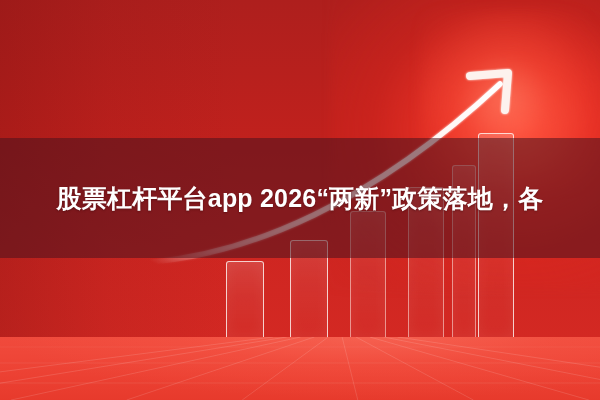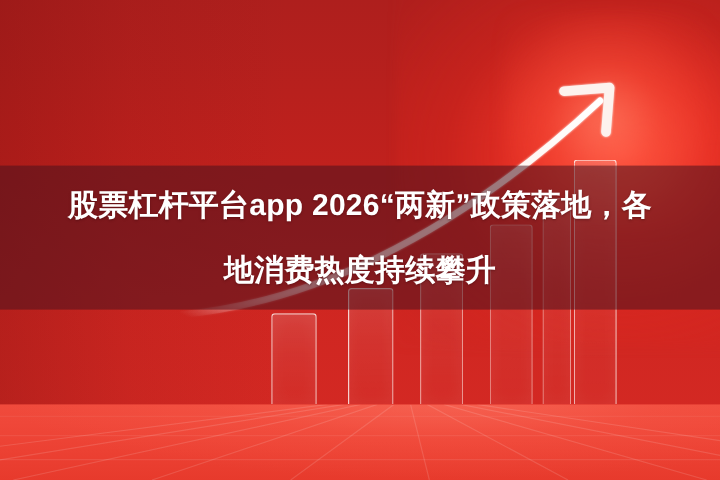--- a/index.html
+++ b/index.html
@@ -200,16 +200,15 @@
           <line x1="0" y1="26" x2="600" y2="26" stroke="rgba(255,255,255,0.07)" stroke-width="1"></line>
           <line x1="0" y1="46" x2="600" y2="46" stroke="rgba(255,255,255,0.09)" stroke-width="1"></line>
         </svg>
     </div>
   </div>
 
   <div class="band"></div>
 
   <div class="title">
     <div class="title-line">股票杠杆平台app 2026“两新”政策落地，各</div>
-    <div class="title-line">地消费热度持续攀升</div>
   </div>
 
 </div>
 
 </body></html>

